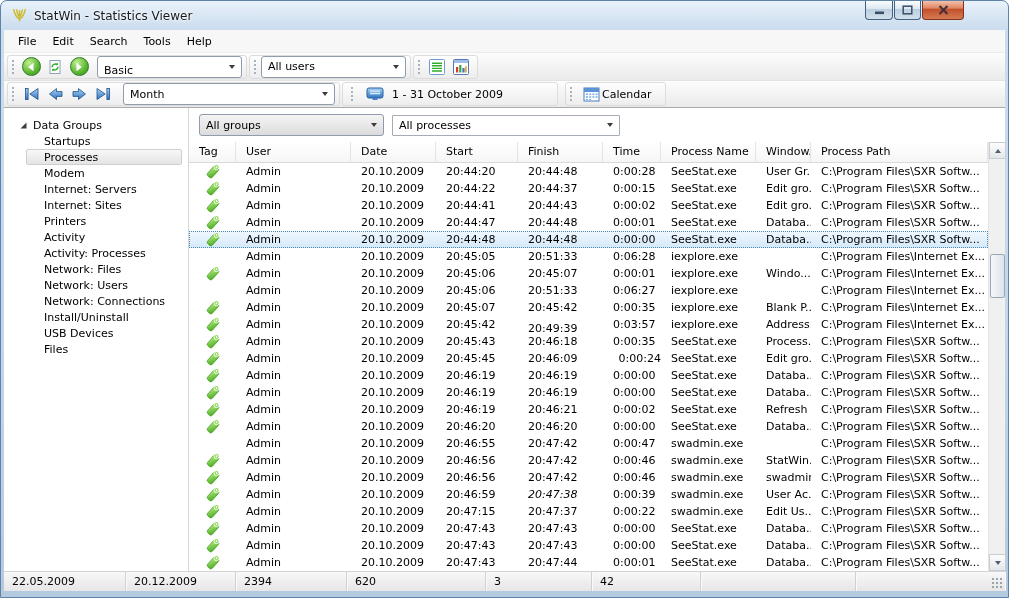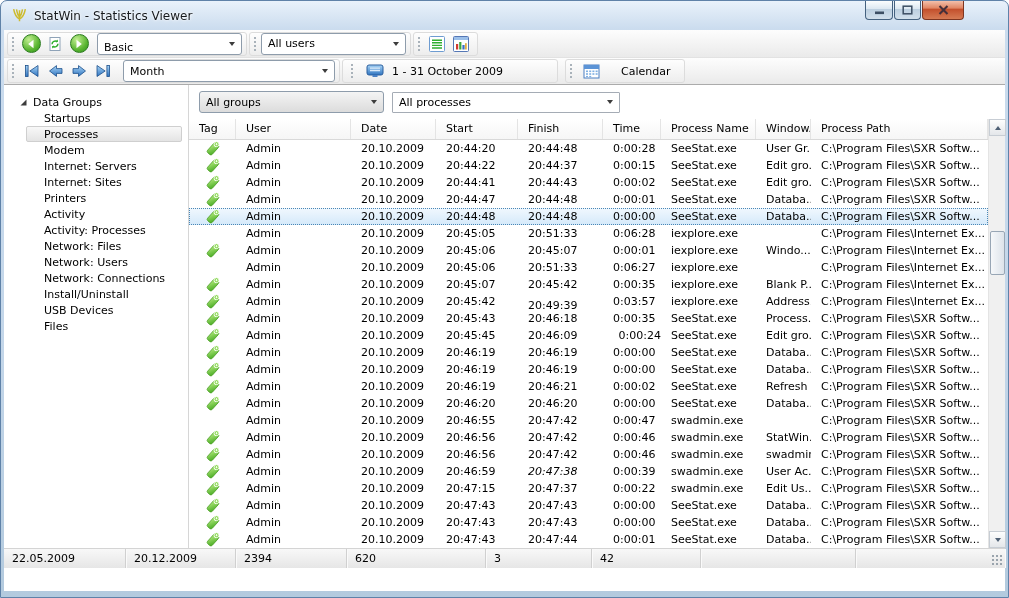--- a/index.html
+++ b/index.html
@@ -37,21 +37,21 @@
   .round-btn{ width:19px; height:19px; border-radius:50%; border:1px solid #2b7c1e;
     background:radial-gradient(circle at 35% 28%,#c2ef92,#58b430 62%,#2f8f1f); display:flex; align-items:center; justify-content:center; }
 
   .combo{ height:22px; background:#fff; border:1px solid #8e9cab; border-radius:3px;
     display:flex; align-items:center; padding-left:6px; position:relative; }
   .combo .arr{ position:absolute; right:1px; top:1px; bottom:1px; width:17px; display:flex; align-items:center; justify-content:center; }
   .tri-down{ width:0; height:0; border-left:3.5px solid transparent; border-right:3.5px solid transparent; border-top:4px solid #3c3c3c; }
   .combo.gray{ background:linear-gradient(#f4f4f4,#dcdcdc); }
 
   .daterange{ display:flex; align-items:center; gap:8px; padding-left:6px; }
-  .calbtn{ display:flex; align-items:center; gap:21px; padding:0 10px 0 6px; height:22px; }
+  .calbtn{ display:flex; align-items:center; gap:2px; padding:0 10px 0 6px; height:22px; }
 
   
   .content{ display:flex; height:463px; }
   .tree{ width:187px; background:#fff; border-right:1px solid #d6d6d6; padding-top:9px; overflow:hidden; }
   .tree-root{ display:flex; align-items:center; gap:5px; padding-left:15px; height:16px; }
   .tree-item{ height:16px; line-height:16px; padding-left:40px; margin:0 6px 0 22px; border:1px solid transparent; border-radius:2px; }
   .tree-item.sel{ background:linear-gradient(#f8f8f8,#e4e4e4); border-color:#cfcfcf; padding-left:17px; }
   .tree-item.sel ~ .tree-item, .tree-item{ white-space:nowrap; }
   .tree-item:not(.sel){ padding-left:17px; }
 
@@ -123,20 +123,27 @@
       <div class="winbtn close">
         <svg width="11" height="10" viewBox="0 0 11 10">
             <path d="M1.5 1 L9.5 9 M9.5 1 L1.5 9" stroke="#45303a" stroke-width="2.1"></path>
           </svg>
       </div>
     </div>
   </div>
 
   <div class="client">
 
+    <div class="menubar" id="menubar">
+        <div class="menu-item">File</div>
+        <div class="menu-item">Edit</div>
+        <div class="menu-item">Search</div>
+        <div class="menu-item">Tools</div>
+        <div class="menu-item">Help</div>
+      </div>
 
     <div class="toolbar toolbar1">
       <div class="band">
         <div class="grip"></div>
         <div class="tbtn">
           <span class="round-btn">
               <svg width="10" height="10" viewBox="0 0 10 10">
                 <path d="M7.5 0.8 L2.2 5 L7.5 9.2 z" fill="#fff"></path>
               </svg>
             </span>

